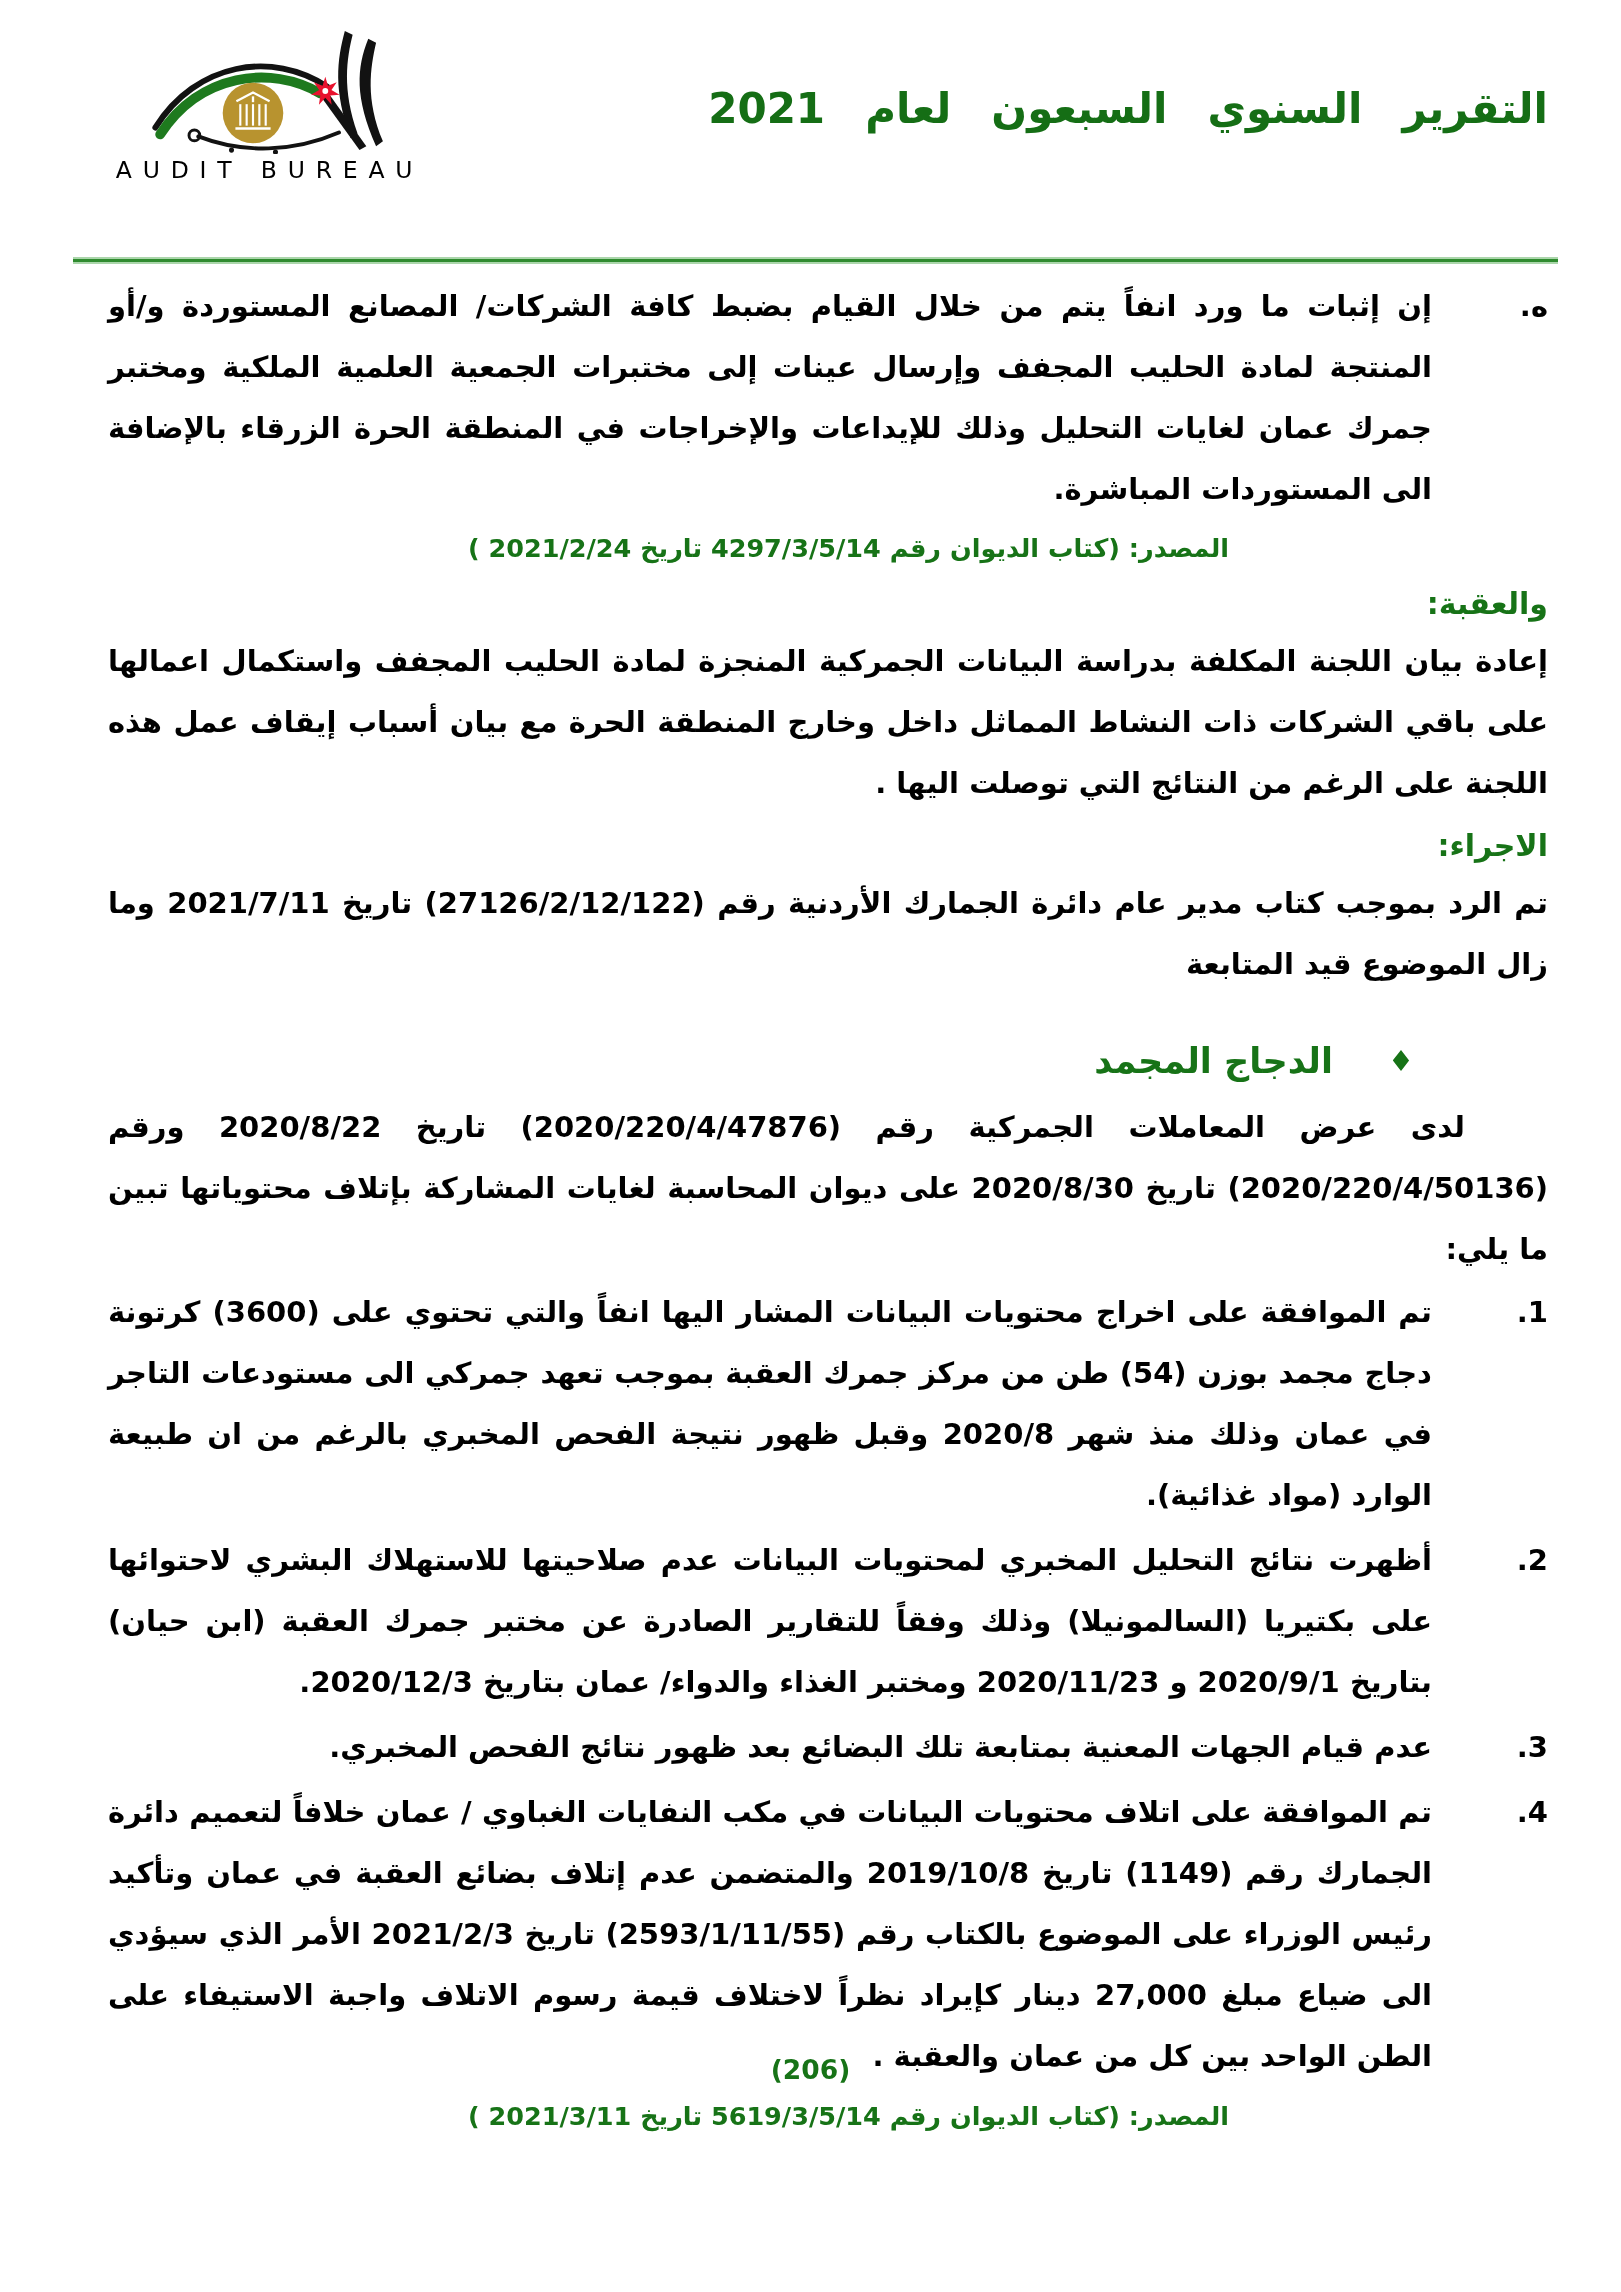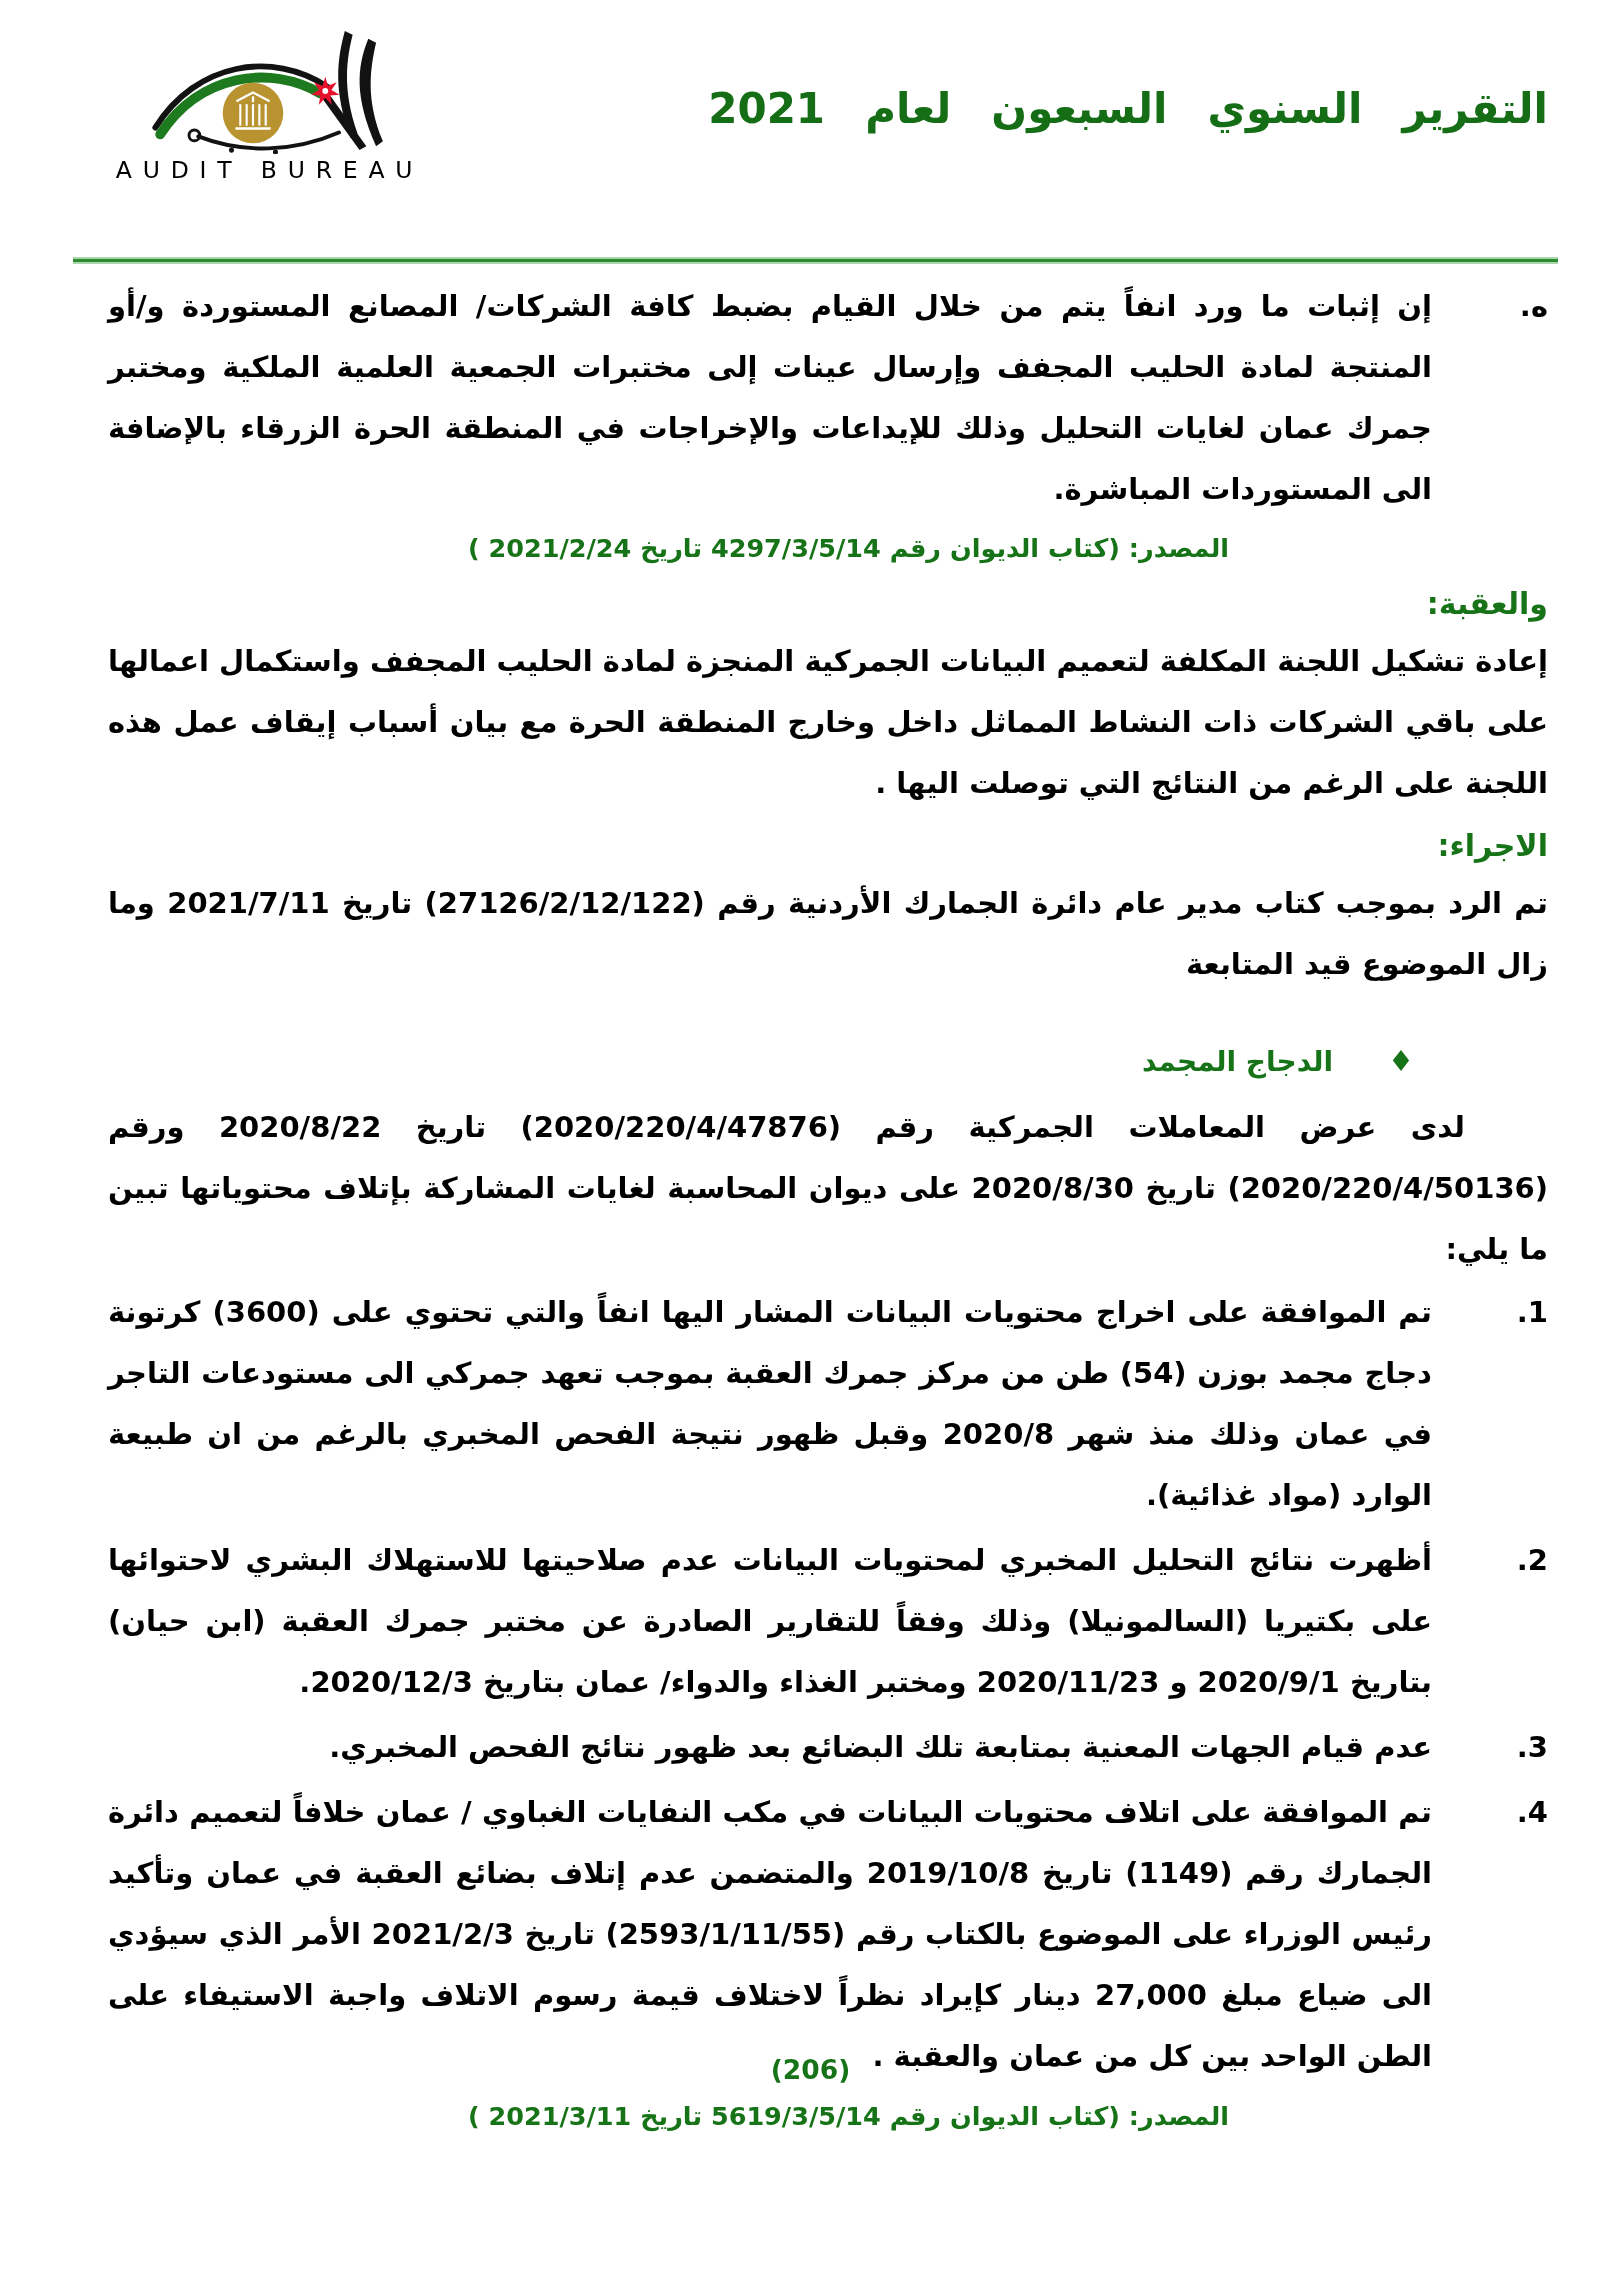--- a/index.html
+++ b/index.html
@@ -102,21 +102,21 @@
   }
   .topic-bullet{
     flex:none;
     color:var(--color-heading_green);
     font-size:29px;
     line-height:51px;
   }
   .topic-title{
     margin-right:55px;
     color:var(--color-heading_green);
-    font-size:28px;
+    font-size:35px;
     line-height:51px;
   }
   .findings{margin-top:2px;}
   .findings .li-row{margin-bottom:3.9px;}
   
   .page-number{
     position:absolute;
     top:2054px;
     left:0;right:0;
     text-align:center;
@@ -179,21 +179,21 @@
   <div class="content">
 
     <div class="li-row">
       <div class="li-marker">ه.</div>
       <div class="li-text">إن إثبات ما ورد انفاً يتم من خلال القيام بضبط كافة الشركات/ المصانع المستوردة و/أو المنتجة لمادة الحليب المجفف وإرسال عينات إلى مختبرات الجمعية العلمية الملكية ومختبر جمرك عمان لغايات التحليل وذلك للإيداعات والإخراجات في المنطقة الحرة الزرقاء بالإضافة الى المستوردات المباشرة.</div>
     </div>
 
     <div class="source">المصدر: (كتاب الديوان رقم 4297/3/5/14 تاريخ 2021/2/24 )</div>
 
     <div class="sec-heading">والعقبة:</div>
-    <p class="para">إعادة تشكيل اللجنة المكلفة لتعميم البيانات الجمركية المنجزة لمادة الحليب المجفف واستكمال اعمالها على باقي الشركات ذات النشاط المماثل داخل وخارج المنطقة الحرة مع بيان أسباب إيقاف عمل هذه اللجنة على الرغم من النتائج التي توصلت اليها .</p>
+    <p class="para">إعادة بيان اللجنة المكلفة بدراسة البيانات الجمركية المنجزة لمادة الحليب المجفف واستكمال اعمالها على باقي الشركات ذات النشاط المماثل داخل وخارج المنطقة الحرة مع بيان أسباب إيقاف عمل هذه اللجنة على الرغم من النتائج التي توصلت اليها .</p>
 
     <div class="sec-heading">الاجراء:</div>
     <p class="para">تم الرد بموجب كتاب مدير عام دائرة الجمارك الأردنية رقم (27126/2/12/122) تاريخ 2021/7/11 وما زال الموضوع قيد المتابعة</p>
 
     <div class="topic-row">
       <span class="topic-bullet">♦</span>
       <span class="topic-title">الدجاج المجمد</span>
     </div>
 
     <p class="para indent">لدى عرض المعاملات الجمركية رقم (2020/220/4/47876) تاريخ 2020/8/22 ورقم (2020/220/4/50136) تاريخ 2020/8/30 على ديوان المحاسبة لغايات المشاركة بإتلاف محتوياتها تبين ما يلي:</p>

